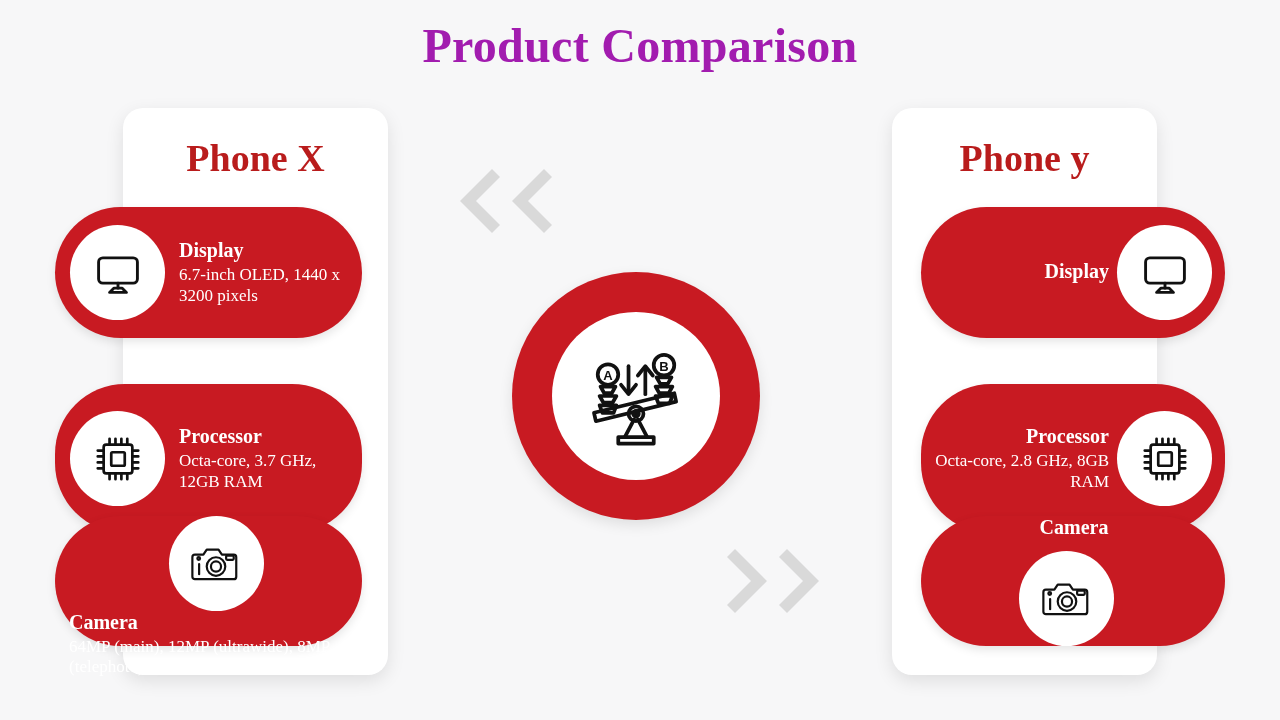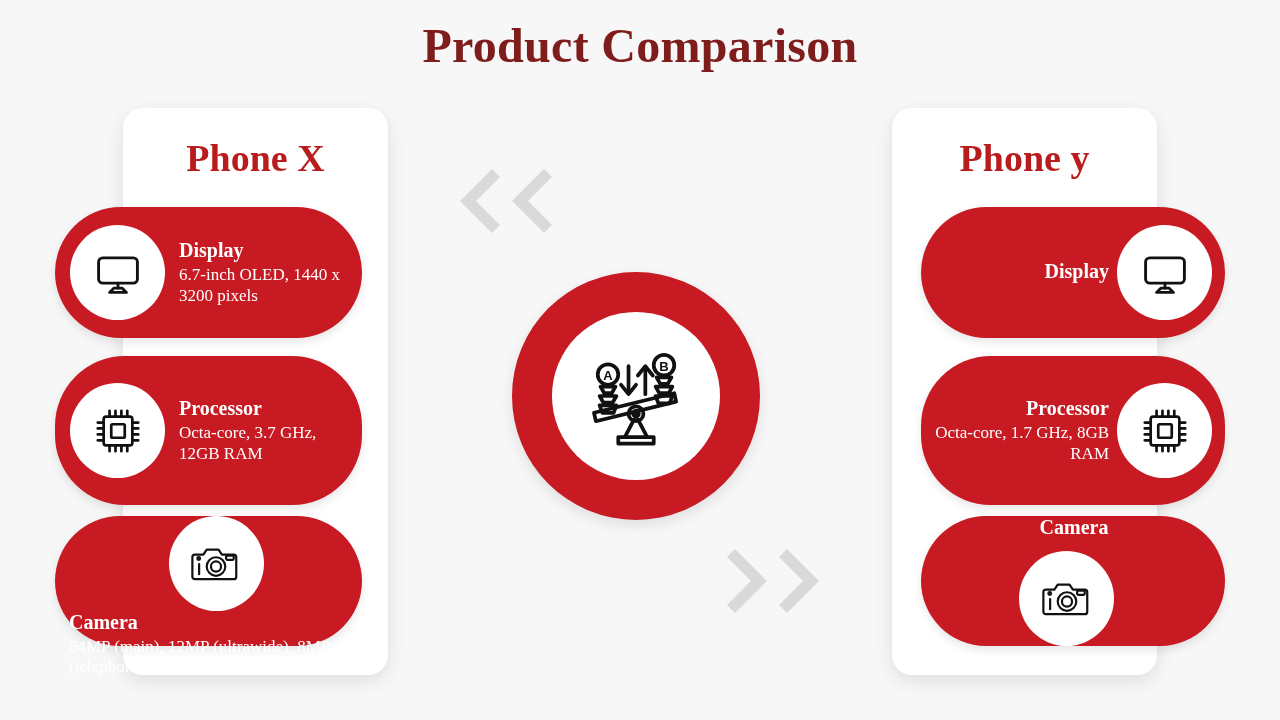--- a/index.html
+++ b/index.html
@@ -23,21 +23,21 @@
 
   
   .page-title {
     position: absolute;
     top: 18px;
     left: 0;
     width: 1280px;
     text-align: center;
     font-size: 48px;
     font-weight: bold;
-    color: #7f1d1d;
+    color: #a21caf;
     letter-spacing: 0.3px;
   }
 
   
   .card {
     position: absolute;
     background: #ffffff;
     border-radius: 20px;
     box-shadow: 0 6px 18px rgba(0,0,0,0.10);
   }
@@ -61,21 +61,21 @@
     background: #c81a22;
     border-radius: 70px;
     display: flex;
     align-items: center;
     box-shadow: 0 4px 10px rgba(0,0,0,0.10);
   }
   .pill-left  { left: 55px;  width: 307px; }
   .pill-right { left: 921px; width: 304px; }
 
   .row-1 { top: 207px; height: 131px; }
-  .row-2 { top: 356px; height: 149px; }
+  .row-2 { top: 384px; height: 149px; }
   .row-3 { top: 516px; height: 130px; flex-direction: column; }
 
   .icon-circle {
     flex: 0 0 auto;
     width: 95px;
     height: 95px;
     border-radius: 50%;
     background: #ffffff;
     display: flex;
     align-items: center;
@@ -221,21 +221,21 @@
         <rect x="15" y="15" width="34" height="34" rx="3"></rect>
         <rect x="24" y="24" width="16" height="16" rx="1.5"></rect>
         <path d="M22 15V8 M29 15V8 M36 15V8 M43 15V8"></path>
         <path d="M22 49v7 M29 49v7 M36 49v7 M43 49v7"></path>
         <path d="M15 22H8 M15 29H8 M15 36H8 M15 43H8"></path>
         <path d="M49 22h7 M49 29h7 M49 36h7 M49 43h7"></path>
       </svg>
     </div>
     <div class="pill-text">
       <div class="spec-label">Processor</div>
-      <div class="spec-value">Octa-core, 1.7 GHz, 8GB RAM</div>
+      <div class="spec-value">Octa-core, 2.8 GHz, 8GB RAM</div>
     </div>
   </div>
 
   <div class="pill pill-right row-3">
     <div class="icon-circle">
       <svg width="54" height="54" viewBox="0 0 64 64" fill="none" stroke="#111" stroke-width="2.6" stroke-linejoin="round" stroke-linecap="round">
         <path d="M7 21h10l4-6h14l4 6h14a3 3 0 0 1 3 3v23a3 3 0 0 1-3 3H7a3 3 0 0 1-3-3V24a3 3 0 0 1 3-3z"></path>
         <circle cx="32" cy="35" r="11"></circle>
         <circle cx="32" cy="35" r="6"></circle>
         <circle cx="11.5" cy="25.5" r="1.6"></circle>

